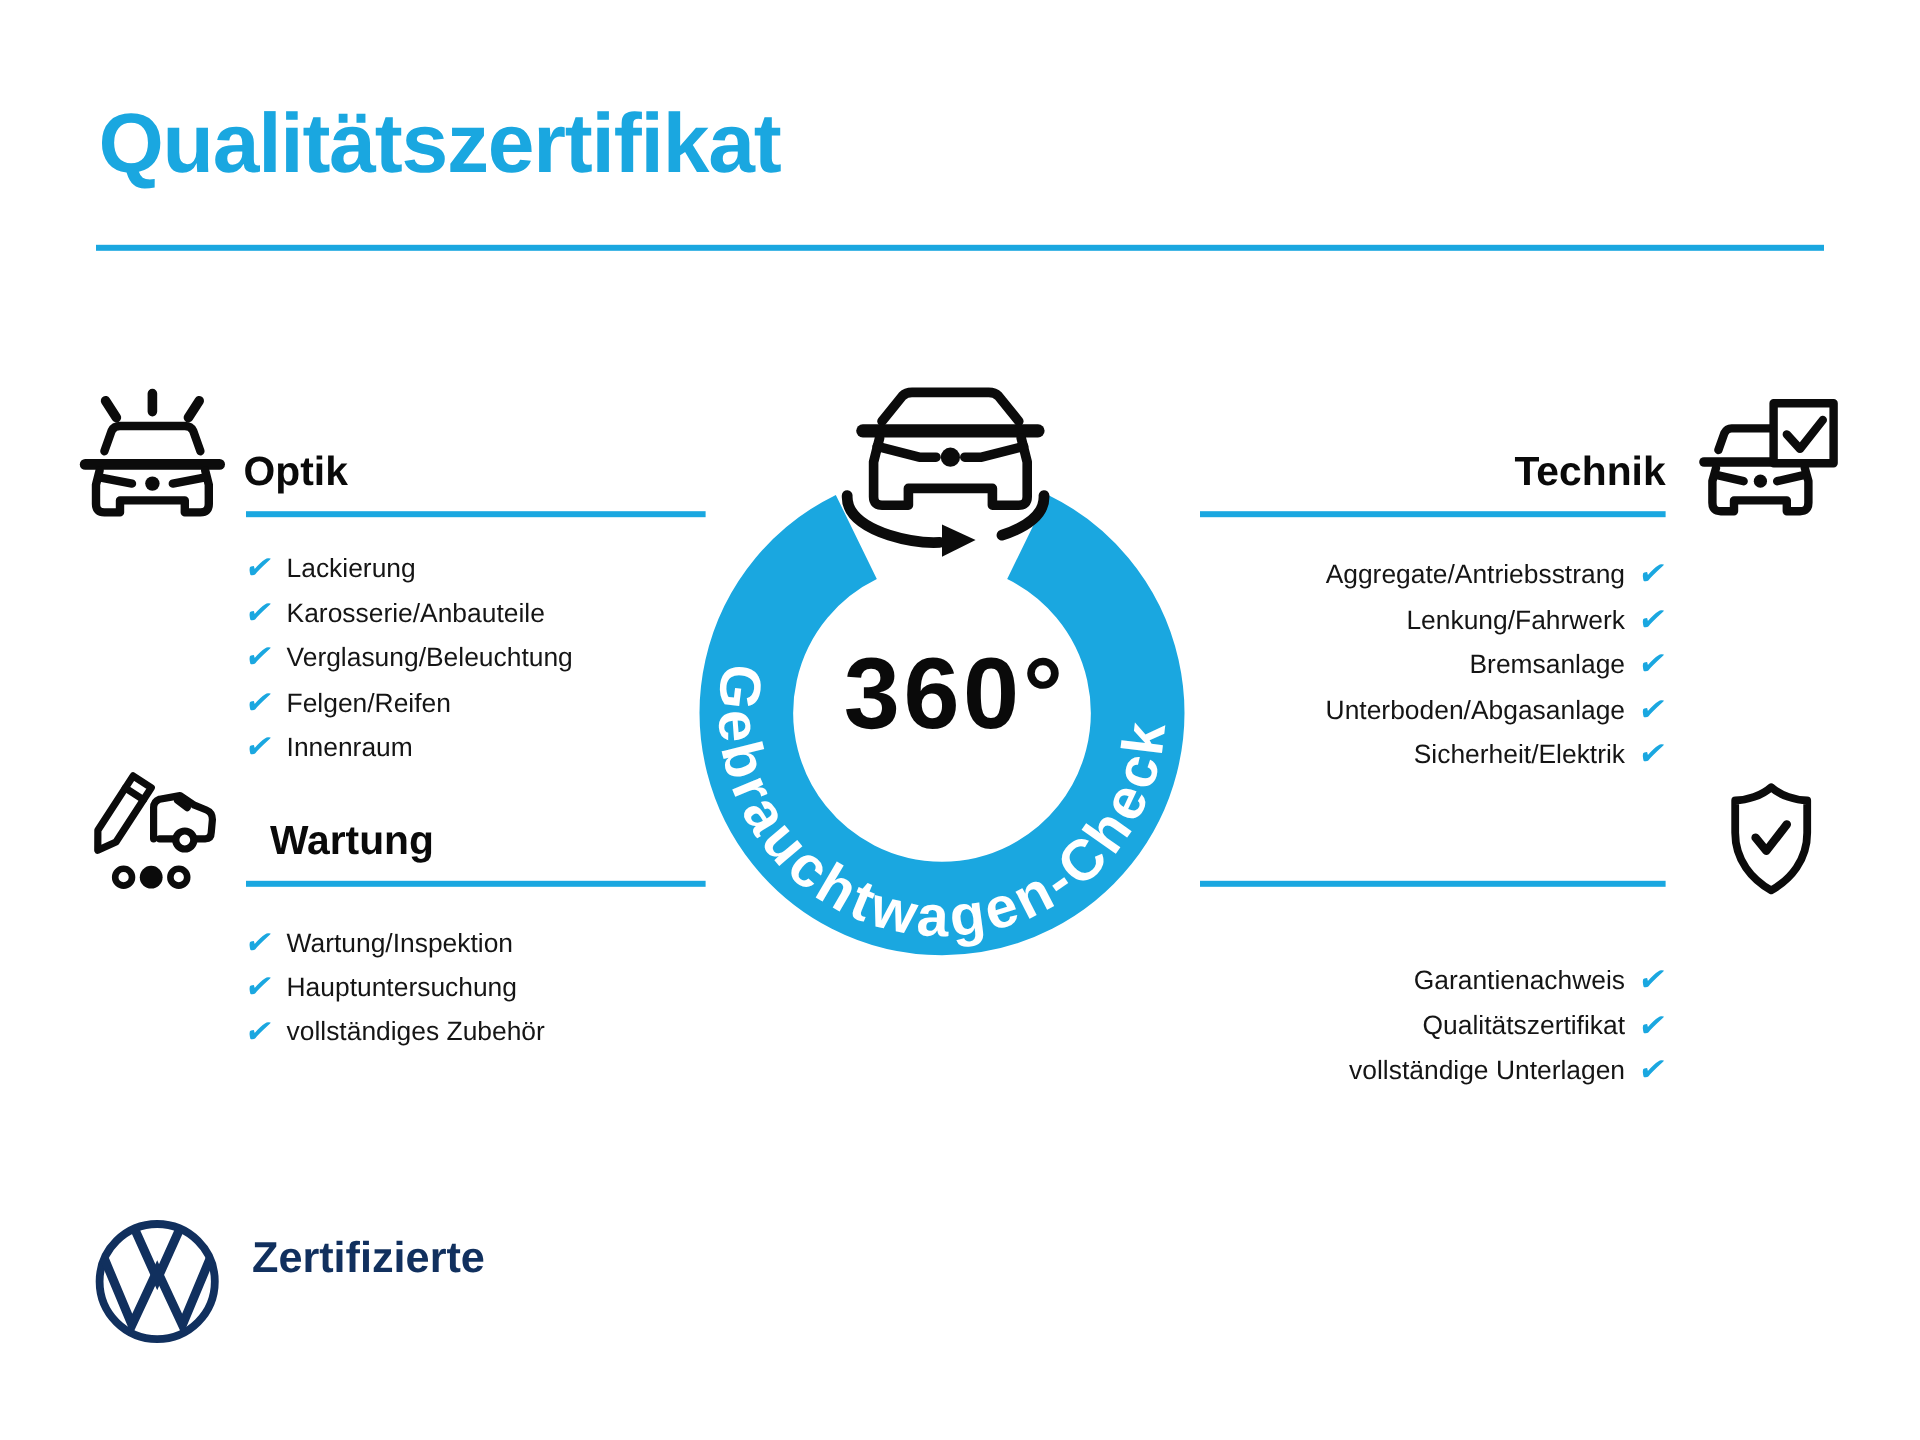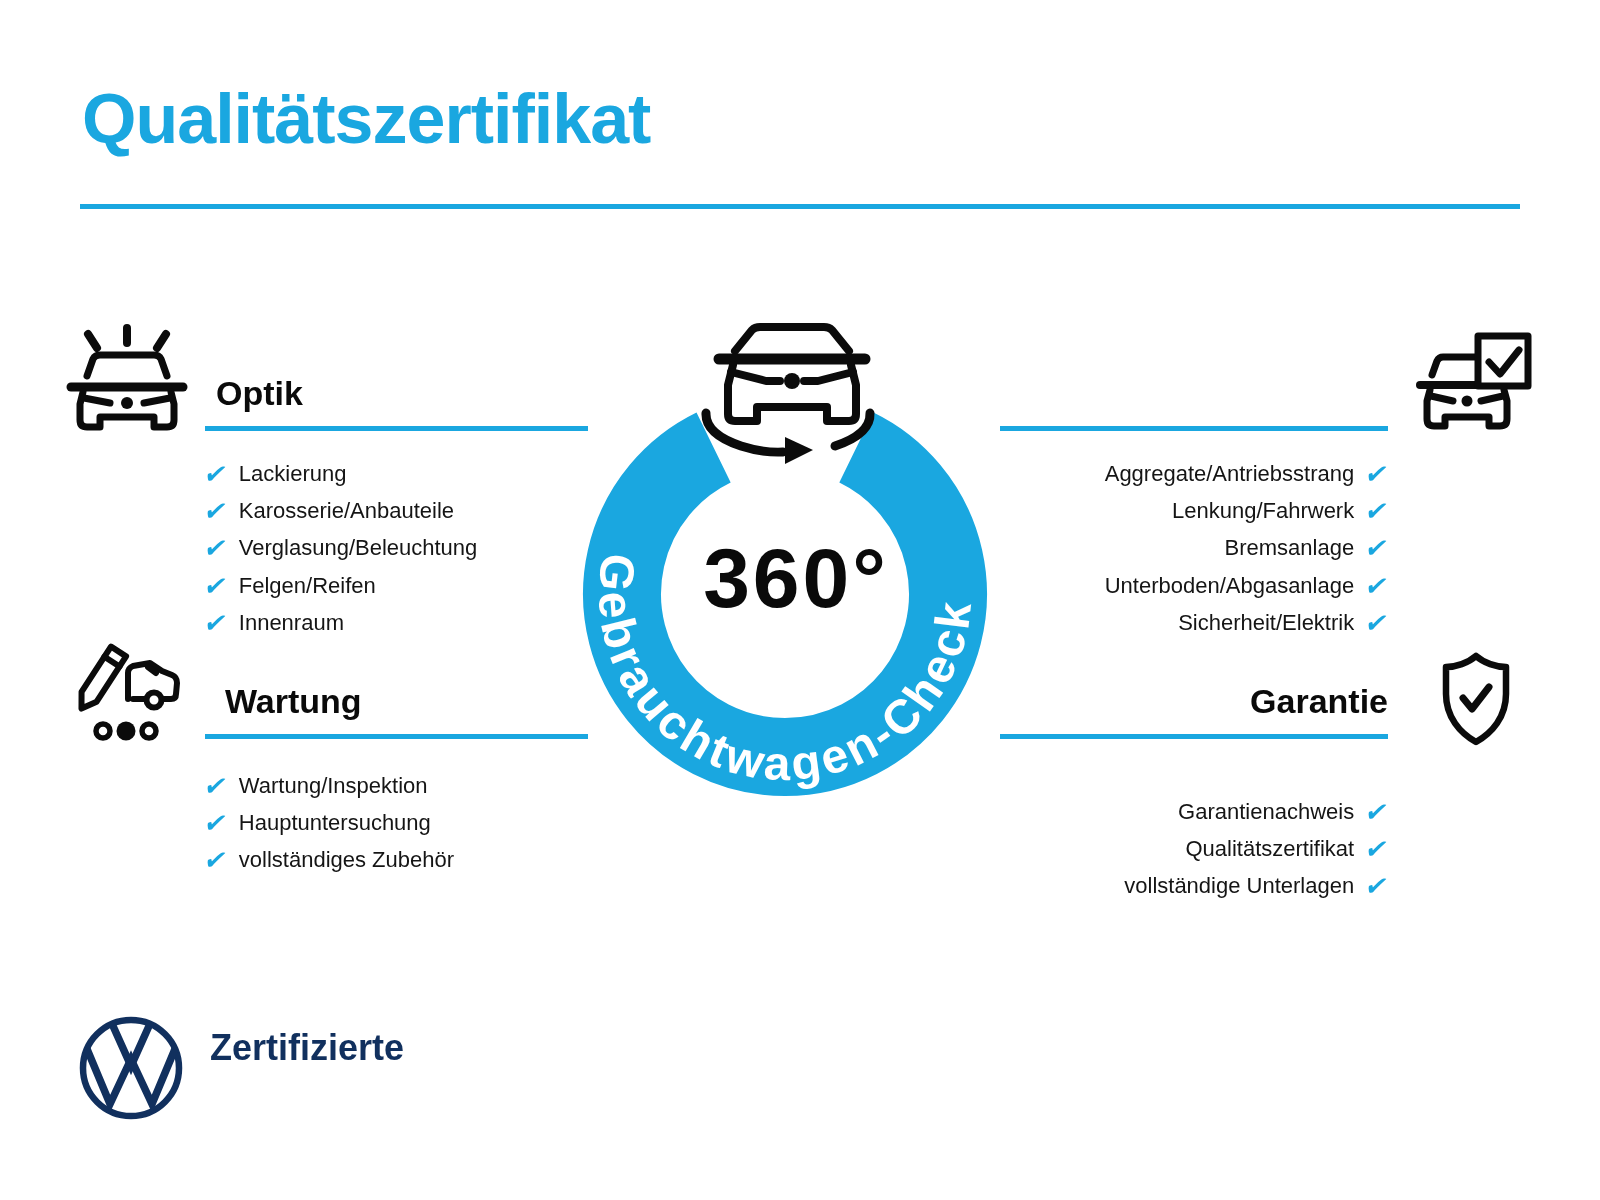--- a/index.html
+++ b/index.html
@@ -22,21 +22,21 @@
   .divider{
     position:absolute;left:80px;top:204px;width:1440px;height:5px;background:var(--accent);
   }
   .sec-heading{
     position:absolute;font-size:34px;font-weight:bold;color:var(--ink);line-height:34px;
   }
   .sec-heading.right{text-align:right;}
   .sec-rule{position:absolute;height:5px;background:var(--accent);}
   .sec-list{position:absolute;font-size:22px;color:#151515;}
   .sec-list .row{height:37.4px;display:flex;align-items:center;}
-  .sec-list.rightcol .row{justify-content:flex-end;}
+  .sec-list.rightcol .row{justify-content:flex-end;align-items:flex-end;}
   .check{
     color:var(--accent);font-size:26px;font-weight:bold;
     display:inline-block;transform:skewX(-12deg);line-height:1;
     font-family:"DejaVu Sans","Liberation Sans",sans-serif;
   }
   .sec-list .check:first-child{margin-right:12px;}
   .sec-list.rightcol .check{margin-left:12px;margin-right:0;}
   .overlay{position:absolute;left:0;top:0;width:1600px;height:1200px;}
   .brand-text{
     position:absolute;left:210px;top:1027px;
@@ -44,21 +44,21 @@
   }
 </style>
 </head>
 <body>
 
 <div id="canvas">
 
   <div class="page-title">Qualitätszertifikat</div>
   <div class="divider"></div>
 
-  <div class="sec-heading" style="left:216px;top:376px;">Optik</div>
+  <div class="sec-heading" style="left:203px;top:376px;">Optik</div>
   <div class="sec-rule" style="left:205px;top:426px;width:383px;"></div>
   <div class="sec-list" style="left:205px;top:455px;">
     <div class="row">
         <span class="check">✔</span>
         <span>Lackierung</span>
       </div>
     <div class="row">
         <span class="check">✔</span>
         <span>Karosserie/Anbauteile</span>
       </div>
@@ -86,20 +86,21 @@
     <div class="row">
         <span class="check">✔</span>
         <span>Hauptuntersuchung</span>
       </div>
     <div class="row">
         <span class="check">✔</span>
         <span>vollständiges Zubehör</span>
       </div>
   </div>
 
+  <div class="sec-heading right" style="left:1000px;top:376px;width:388px;">Technik</div>
   <div class="sec-rule" style="left:1000px;top:426px;width:388px;"></div>
   <div class="sec-list rightcol" style="left:1000px;top:455px;width:388px;">
     <div class="row">
         <span>Aggregate/Antriebsstrang</span>
         <span class="check">✔</span>
       </div>
     <div class="row">
         <span>Lenkung/Fahrwerk</span>
         <span class="check">✔</span>
       </div>
@@ -110,21 +111,20 @@
     <div class="row">
         <span>Unterboden/Abgasanlage</span>
         <span class="check">✔</span>
       </div>
     <div class="row">
         <span>Sicherheit/Elektrik</span>
         <span class="check">✔</span>
       </div>
   </div>
 
-  <div class="sec-heading right" style="left:1000px;top:684px;width:388px;">Garantie</div>
   <div class="sec-rule" style="left:1000px;top:734px;width:388px;"></div>
   <div class="sec-list rightcol" style="left:1000px;top:793px;width:388px;">
     <div class="row">
         <span>Garantienachweis</span>
         <span class="check">✔</span>
       </div>
     <div class="row">
         <span>Qualitätszertifikat</span>
         <span class="check">✔</span>
       </div>

